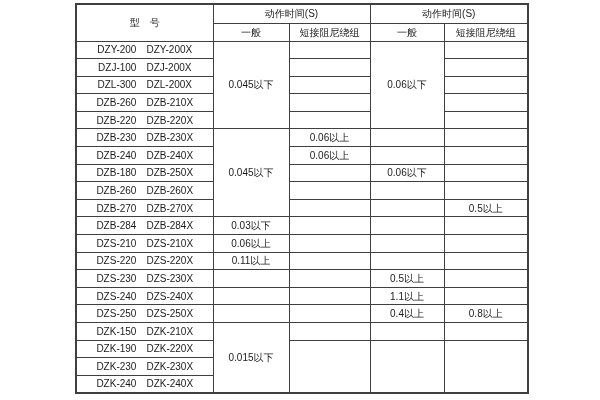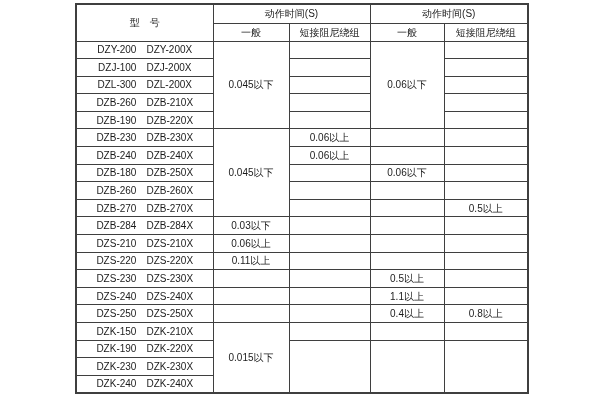--- a/index.html
+++ b/index.html
@@ -89,21 +89,21 @@
           <td class="model-cell"><span>DZL-300</span><span>DZL-200X</span></td>
           <td></td>
           <td></td>
         </tr>
         <tr>
           <td class="model-cell"><span>DZB-260</span><span>DZB-210X</span></td>
           <td></td>
           <td></td>
         </tr>
         <tr>
-          <td class="model-cell"><span>DZB-190</span><span>DZB-220X</span></td>
+          <td class="model-cell"><span>DZB-220</span><span>DZB-220X</span></td>
           <td></td>
           <td></td>
         </tr>
         <tr>
           <td class="model-cell"><span>DZB-230</span><span>DZB-230X</span></td>
           <td rowspan="5">0.045以下</td>
           <td>0.06以上</td>
           <td></td>
           <td></td>
         </tr>

